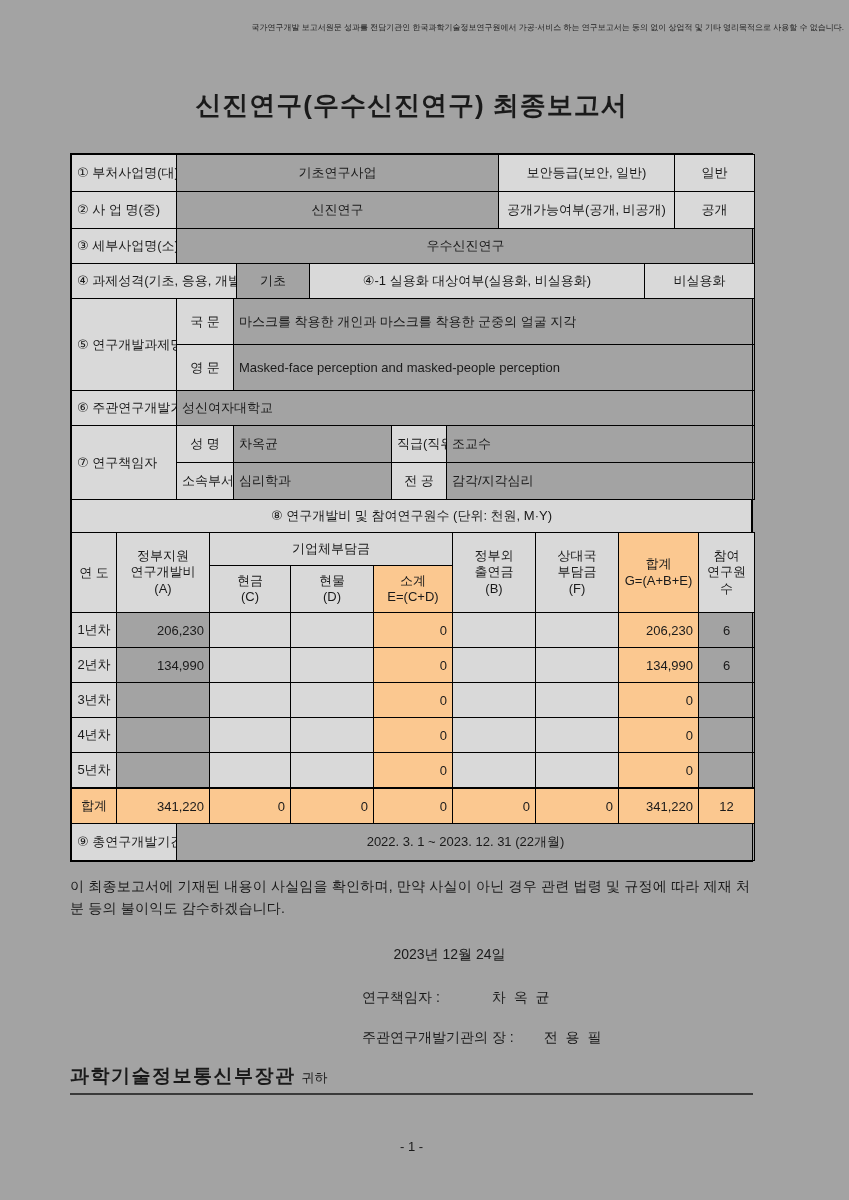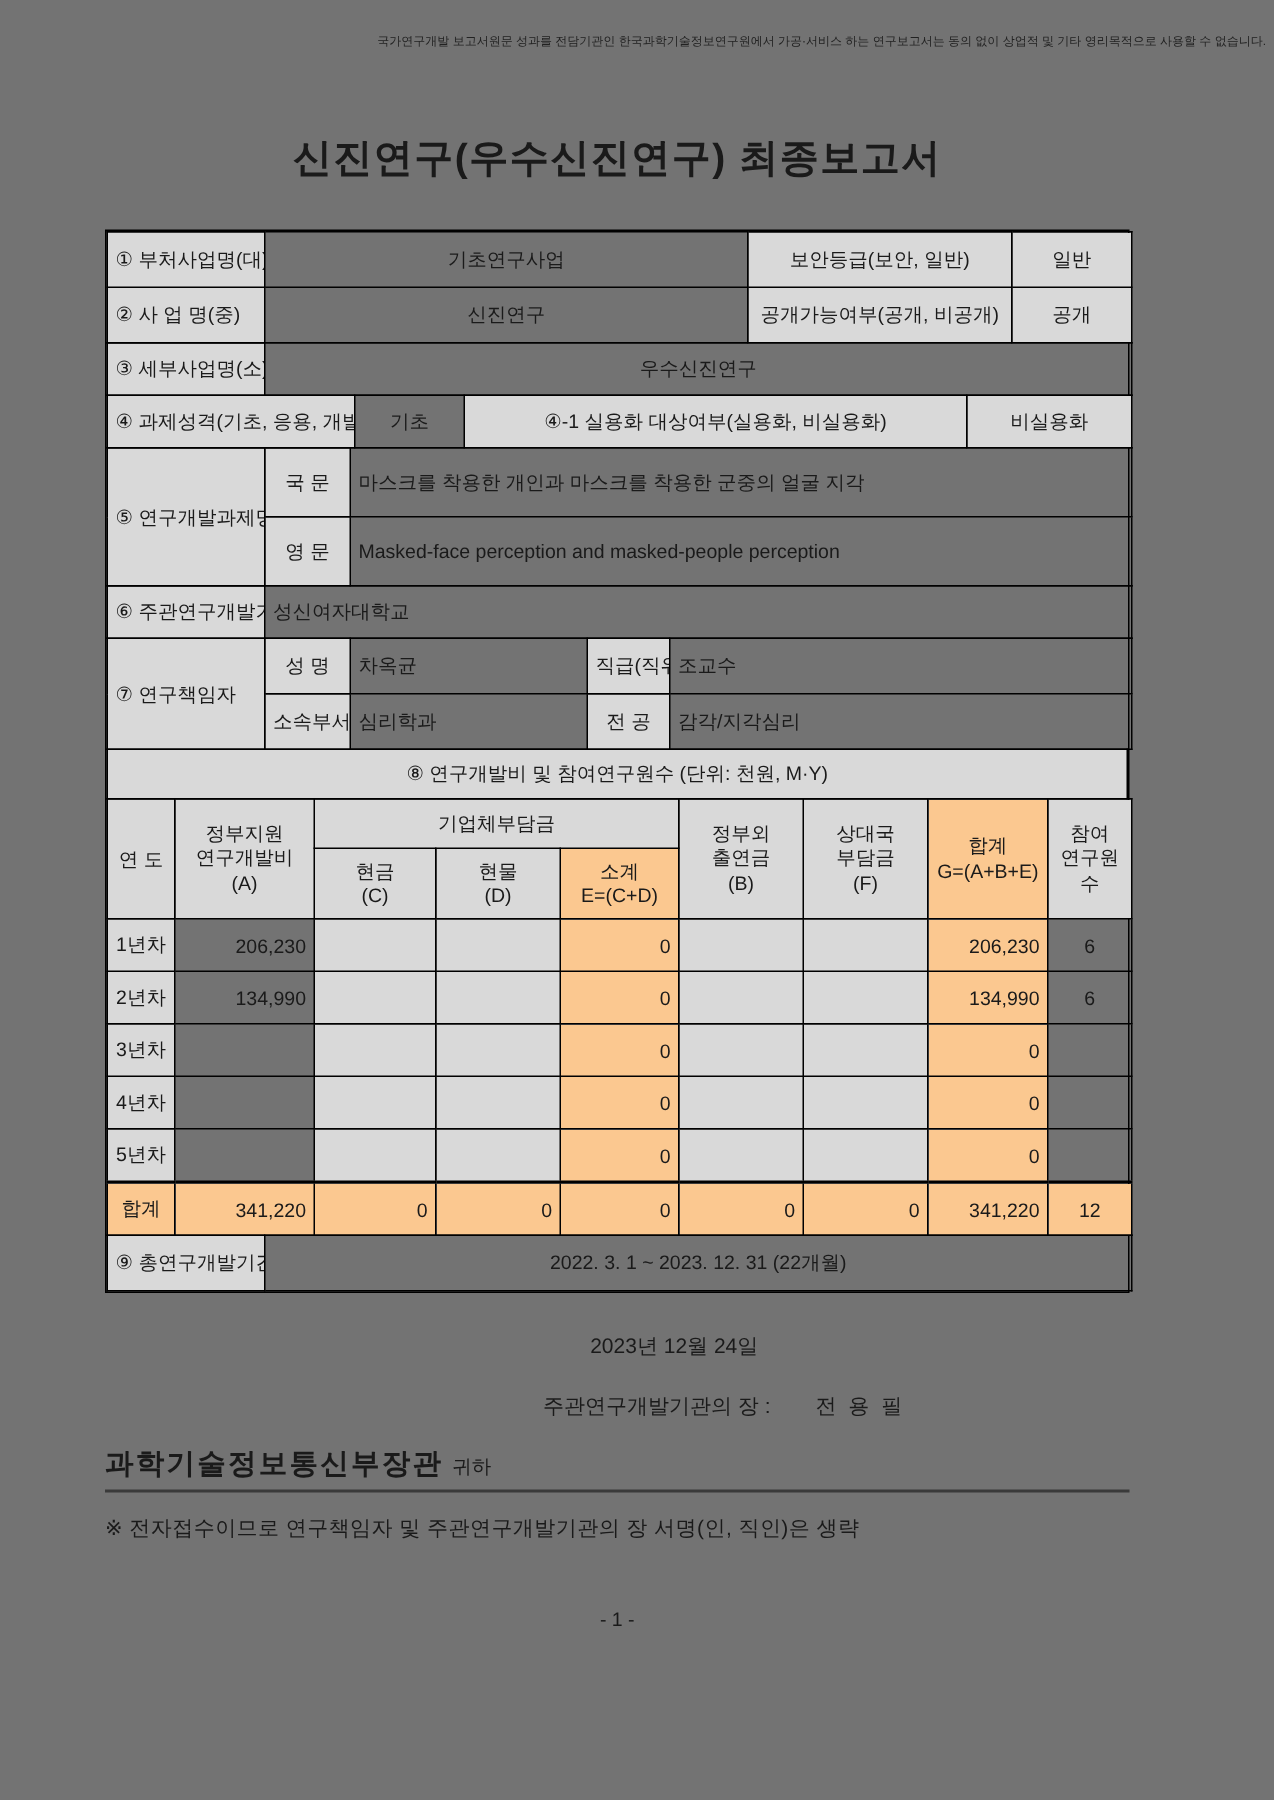--- a/index.html
+++ b/index.html
@@ -1,17 +1,17 @@
 <!DOCTYPE html>
 <html><head>
 <meta charset="utf-8">
 <style>
   html,body { margin:0; padding:0; background:#fff; }
   body { font-family:"Liberation Sans","DejaVu Sans",sans-serif; color:#1a1a1a; }
-  .page { position:relative; width:849px; height:1200px; background:#737373; overflow:hidden; }
+  .page { position:relative; width:849px; height:1200px; background:#a3a3a3; overflow:hidden; }
   .disclaimer { position:absolute; top:22px; right:5px; font-size:8px; color:#222; letter-spacing:0; }
   .content { position:absolute; left:70px; top:0; width:683px; }
   .title { margin-top:88px; text-align:center; font-size:26px; font-weight:bold; letter-spacing:1px; }
 
   .doc-table { margin-top:30px; border:1px solid #000; }
   .doc-table table { border-collapse:collapse; width:100%; table-layout:fixed; }
   .doc-table table:not(:first-child) { margin-top:-1px; }
   .doc-table td { border:1px solid #000; font-size:13px; padding:0 5px; height:34px;
                   vertical-align:middle; overflow:hidden; }
   .gray   { background:#d9d9d9; }
@@ -288,31 +288,35 @@
         <tbody>
             <tr class="h36">
           <td class="gray lbl">⑨ 총연구개발기간</td>
           <td class="ctr">2022. 3. 1 ~ 2023. 12. 31 (22개월)</td>
         </tr>
       </tbody>
         </table>
 
     </div>
 
+    <p class="pledge">이 최종보고서에 기재된 내용이 사실임을 확인하며, 만약 사실이 아닌 경우 관련 법령 및 규정에 따라 제재 처분 등의 불이익도 감수하겠습니다.</p>
 
     <div class="date-line">2023년    12월    24일</div>
 
+    <div class="sig-row first">
+      <span>연구책임자 :</span>
+      <span class="sig1-name">차 옥 균</span>
+    </div>
 
     <div class="sig-row second">
       <span>주관연구개발기관의 장 :</span>
       <span class="sig2-name">전 용 필</span>
     </div>
 
     <div class="addressee-row">
       <span class="addressee">과학기술정보통신부장관</span><span class="honorific">귀하</span>
     </div>
 
-    <div class="note">※ 전자접수이므로 연구책임자 및 주관연구개발기관의 장 서명(인, 직인)은 생략</div>
 
     <div class="page-num">- 1 -</div>
 
   </div>
 </div>
 
 </body></html>

